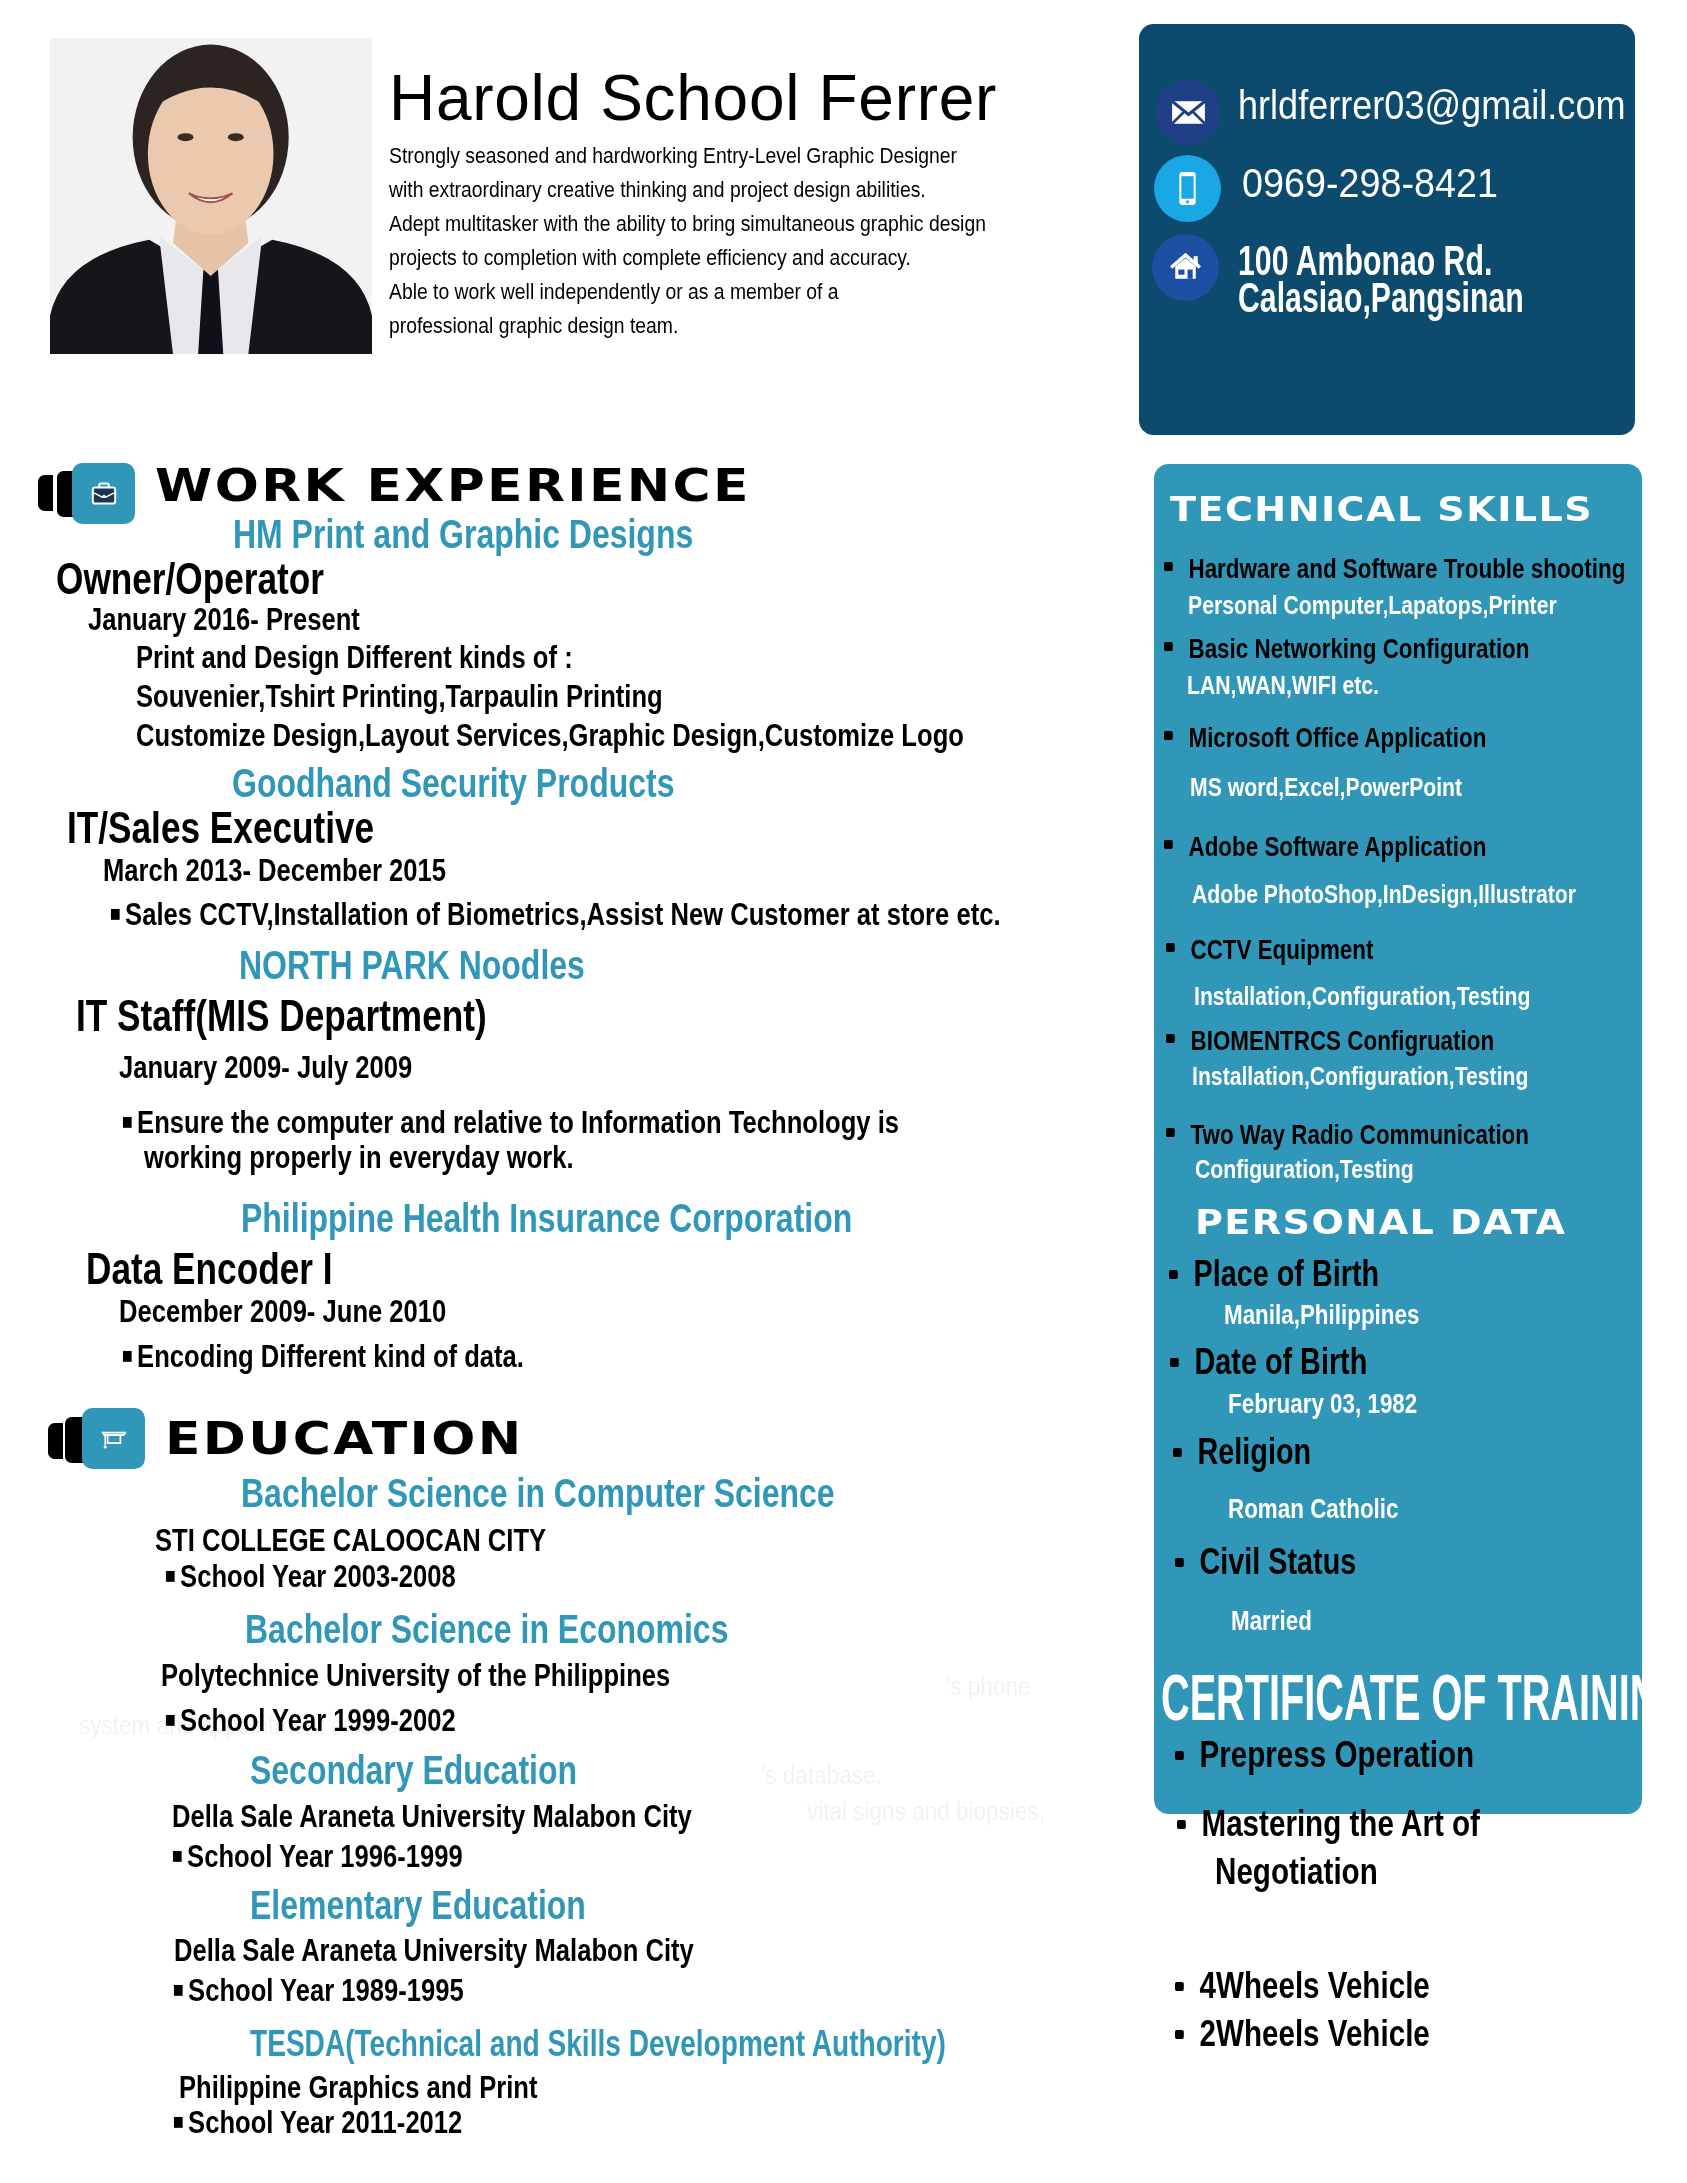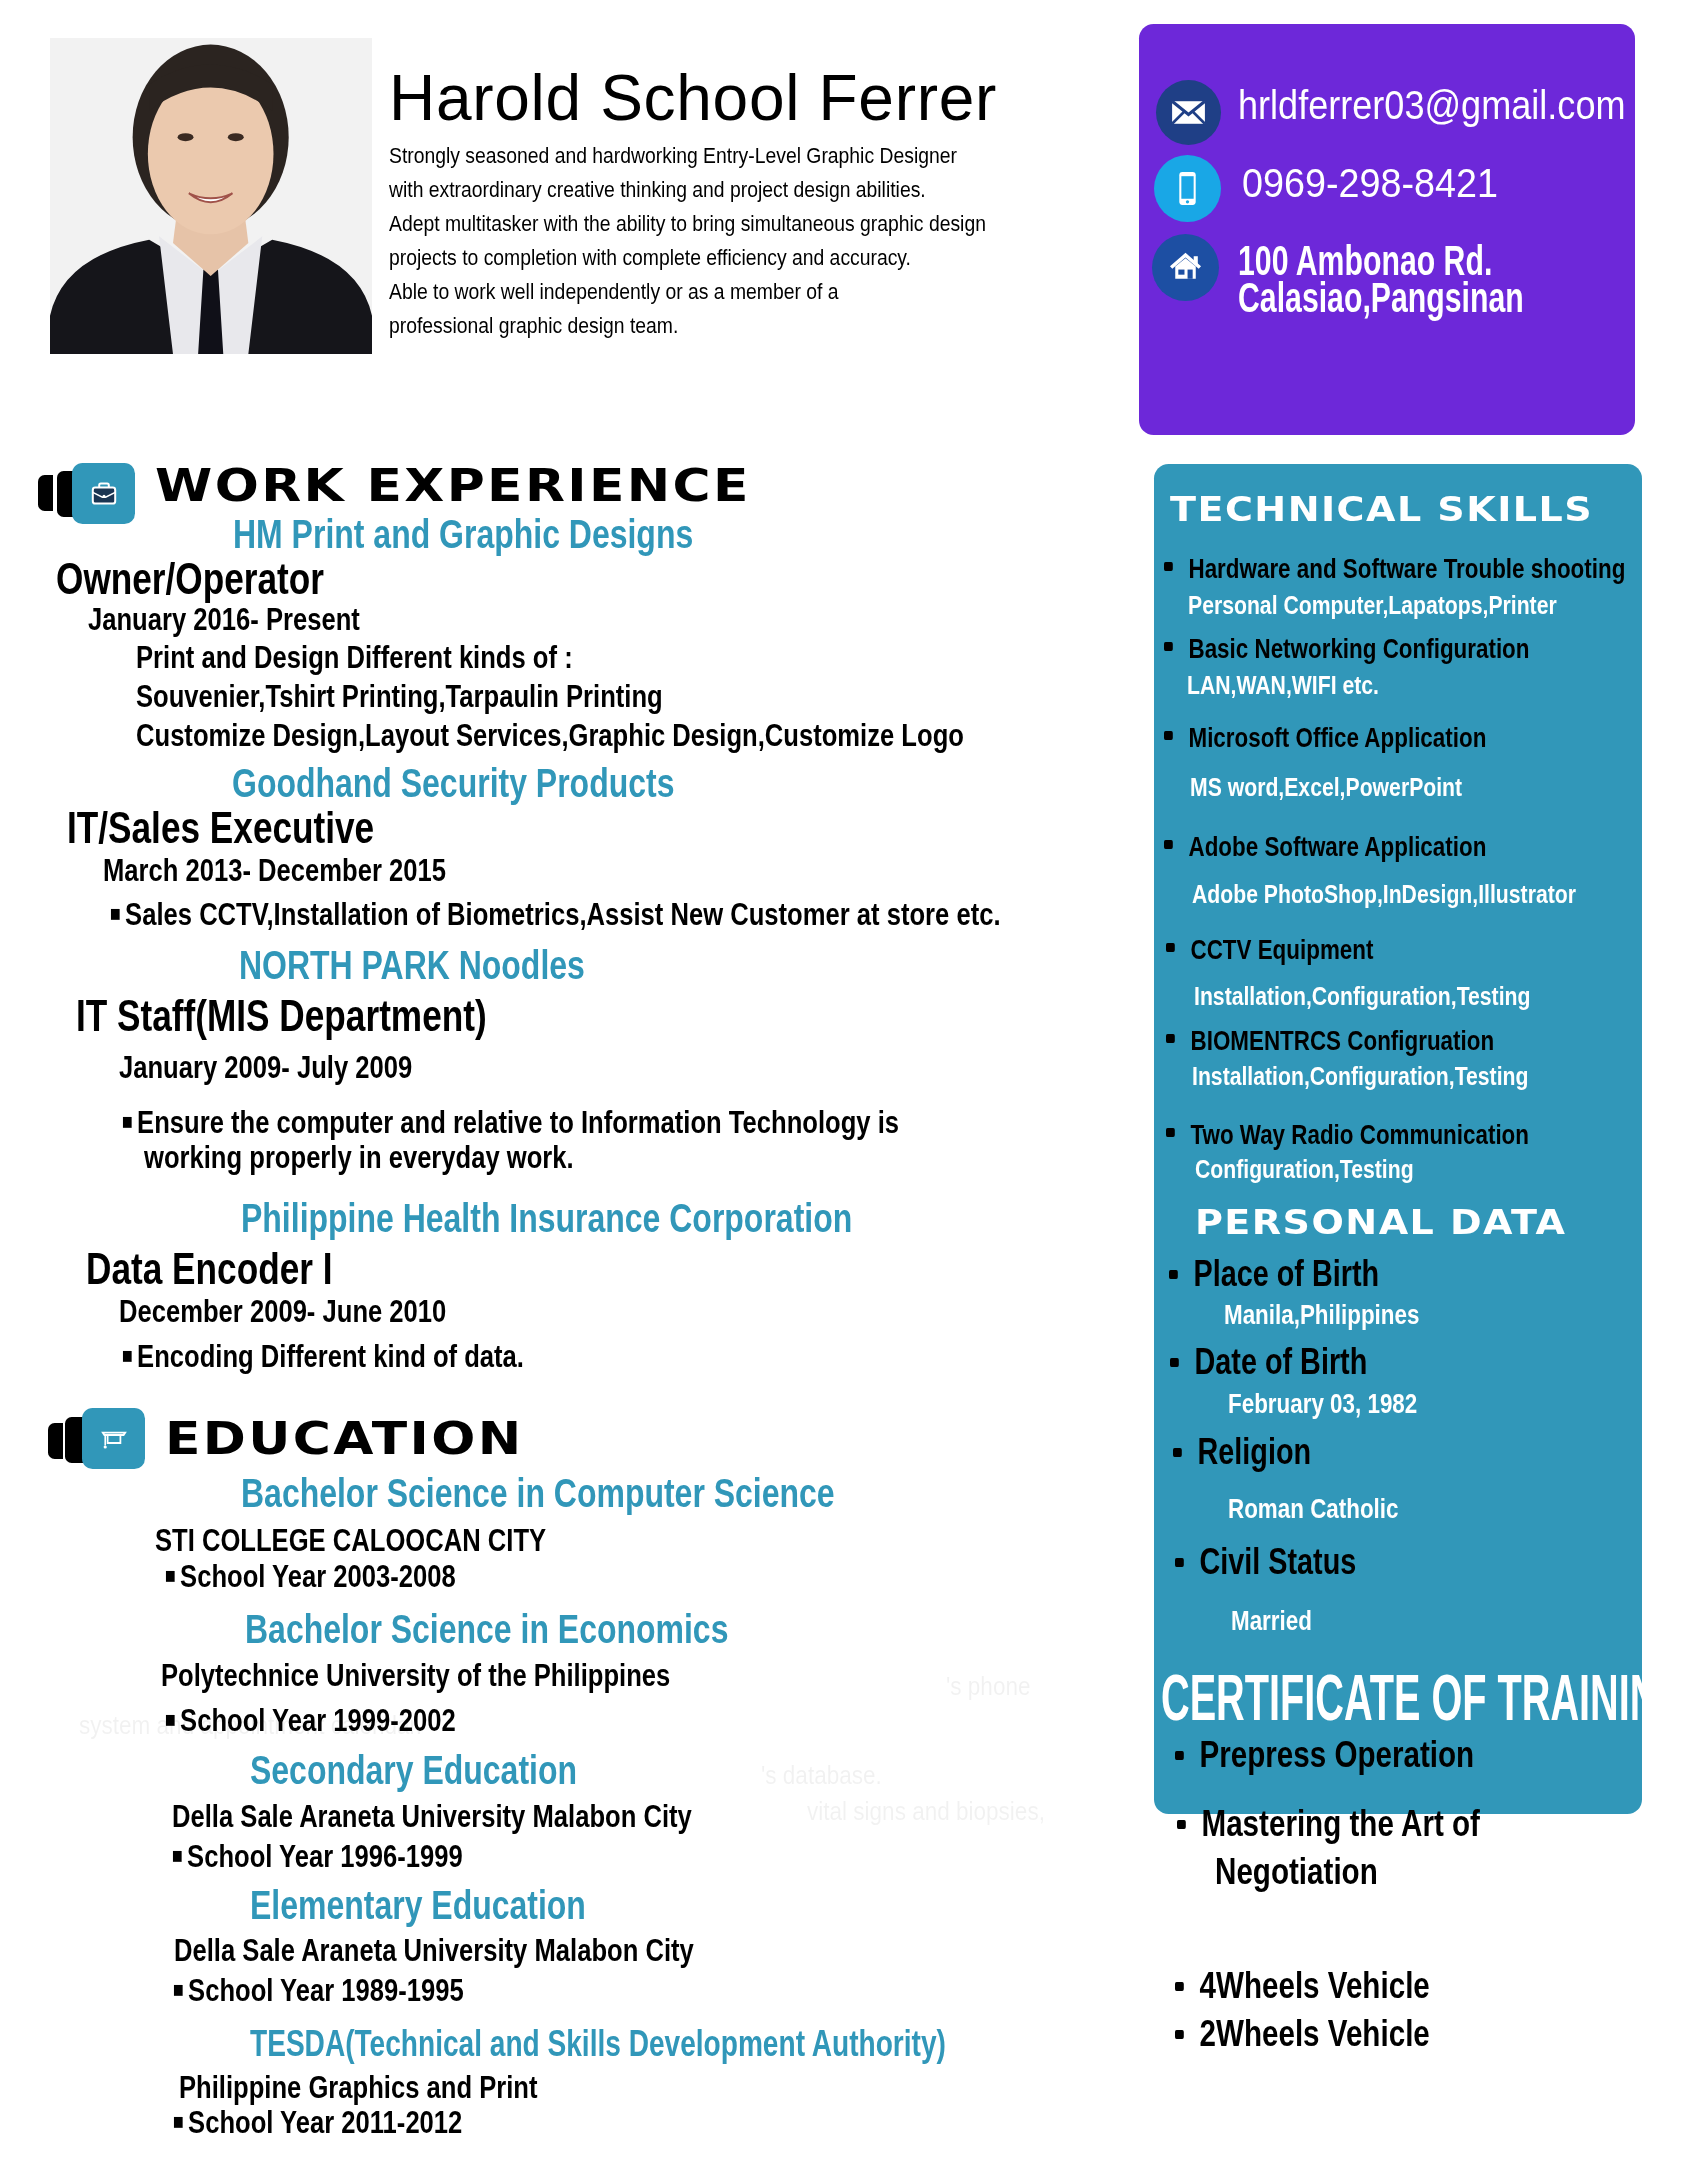--- a/index.html
+++ b/index.html
@@ -12,21 +12,21 @@
   
   .photo { position: absolute; left: 50px; top: 38px; width: 322px; height: 316px; background: #f1f1f1; overflow: hidden; }
   .photo svg { width: 100%; height: 100%; display: block; }
 
   
   .name { left: 389px; top: 61px; font-size: 64px; font-weight: normal; letter-spacing: 0.7px; color: #000; }
   .summary { left: 389px; top: 139px; }
   .summary div { font-size: 22.5px; line-height: 34px; transform: scaleX(0.86); transform-origin: left top; white-space: nowrap; }
 
   
-  .contact-box { position: absolute; left: 1139px; top: 24px; width: 496px; height: 411px; background: #6d28d9; border-radius: 14.6px; }
+  .contact-box { position: absolute; left: 1139px; top: 24px; width: 496px; height: 411px; background: #0c4a6e; border-radius: 14.6px; }
   .contact-icon { position: absolute; width: 65px; height: 65px; border-radius: 50%; display: flex; align-items: center; justify-content: center; }
   .contact-icon svg { width: 41px; height: 41px; }
   .contact-text { position: absolute; color: #fff; white-space: nowrap; }
 
   
   .sec-icon-wrap { position: absolute; width: 106px; height: 63px; }
   .sec-bar { position: absolute; background: #000; border-radius: 6.6px 0 0 6.6px; }
   .sec-badge { position: absolute; background: #3197b9; border-radius: 10.6px; display: flex; align-items: center; justify-content: center; }
   .sec-badge svg { width: 32px; height: 32px; }
   .sec-title { font-family: "DejaVu Sans", sans-serif; font-weight: bold; font-size: 44px; letter-spacing: 2px; color: #000; transform: scaleX(1.18); transform-origin: left top; }

